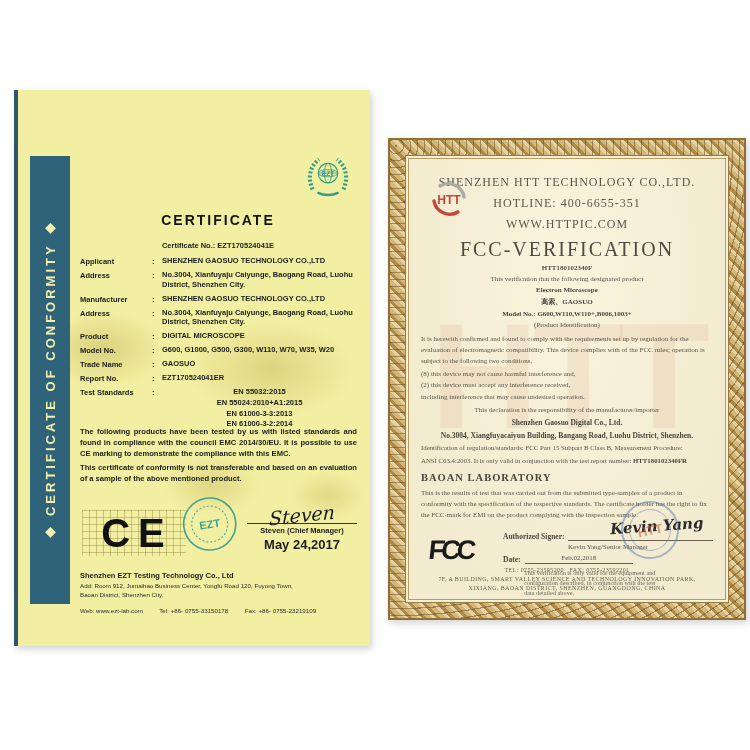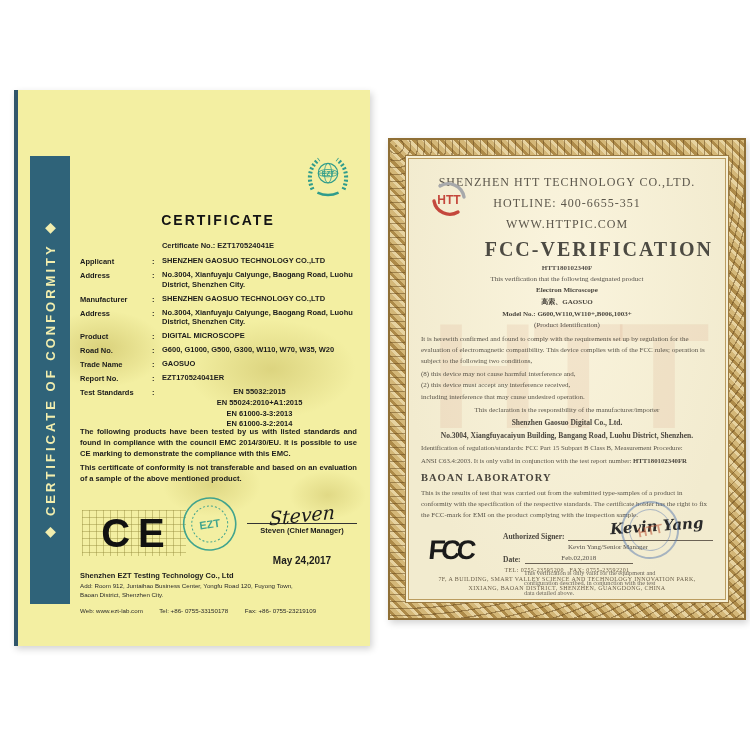--- a/index.html
+++ b/index.html
@@ -49,21 +49,21 @@
       linear-gradient(90deg, rgba(150,140,60,.45) 1px, transparent 1px);
     background-size:7px 7px;
     font-size:40px; font-weight:bold; color:#111; letter-spacing:8px; padding-left:6px;
   }
   .ezt-stamp { position:absolute; left:102px; top:-8px; opacity:.9; transform:rotate(-8deg); }
   .lc-sign { position:absolute; right:0px; top:0px; width:110px; text-align:center; }
   .lc-sign-script { font-family:"DejaVu Serif", serif; font-style:italic; font-size:19px; color:#1a1a1a;
     display:inline-block; transform:rotate(-6deg) skewX(-8deg); }
   .lc-sign-line { border-top:1.5px solid #333; margin-top:-3px; padding-top:2px;
     font-size:7.5px; font-weight:bold; color:#1c1c1c; }
-  .lc-sign-date { font-size:10px; font-weight:bold; color:#1c1c1c; margin-top:20px; }
+  .lc-sign-date { font-size:13px; font-weight:bold; color:#1c1c1c; margin-top:2px; }
   .lc-footer { position:absolute; left:62px; right:13px; top:481px; }
   .lc-footer-company { font-size:7.5px; font-weight:bold; color:#1c1c1c; margin-bottom:2px; }
   .lc-footer-line { font-size:6.2px; color:#2a2a2a; margin-bottom:1.5px; }
   .lc-footer-contact span { font-size:6.2px; color:#2a2a2a; margin-right:12px; }
 
   
   .right-cert {
     position:absolute; left:388px; top:138px; width:358px; height:482px;
     background-color:#c9aa64;
     background-image:
@@ -82,21 +82,21 @@
   .rc-watermark {
     position:absolute; left:0; right:0; top:150px; text-align:center;
     font-size:150px; font-weight:bold; letter-spacing:-6px;
     color:rgba(188,84,52,.09); font-family:"Liberation Sans", sans-serif; pointer-events:none;
   }
   .rc-content { position:absolute; inset:15px; padding:12px 16px; }
   .htt-logo { position:absolute; left:22px; top:22px; width:44px; height:44px; }
   .htt-logo text { font-family:"Liberation Sans", sans-serif; }
   .rc-header { text-align:right; margin-top:8px; }
   .rc-header div { font-size:12px; color:#5a554a; letter-spacing:1px; margin-bottom:6px;text-align:center; }
-  .rc-title { text-align:right; font-size:20px; font-weight:bold; letter-spacing:2px; color:#4c4a42; }
+  .rc-title { text-align:center; font-size:20px; font-weight:normal; letter-spacing:2px; color:#4c4a42; }
   .rc-certno { text-align:center; font-size:7px; font-weight:bold; color:#55504a; margin-top:3px; }
   .rc-line { text-align:center; font-size:7px; color:#55504a; margin-top:3px; }
   .rc-bold { font-weight:bold; color:#4a463e; }
   .rc-body { font-size:7px; color:#5a554a; line-height:1.55; margin-top:5px; text-align:left; }
   .rc-decl { text-align:center; font-size:7px; color:#5a554a; margin-top:3px; }
   .rc-center-bold { text-align:center; font-size:7.5px; font-weight:bold; color:#4a463e; margin-top:4px; }
   .rc-std { font-size:6.8px; color:#5a554a; margin-top:3px; line-height:1.5; }
   .rc-lab-head { font-size:10.5px; font-weight:bold; color:#4a463e; letter-spacing:1px; margin-top:6px; }
   .rc-signarea { display:flex; margin-top:8px; position:relative; }
   .fcc-logo { font-family:"Liberation Sans", sans-serif; font-weight:bold; font-size:27px;
@@ -165,21 +165,21 @@
       <div class="lc-label">Address</div>
       <div class="lc-colon">:</div>
       <div class="lc-value">No.3004, Xianfuyaju Caiyunge, Baogang Road, Luohu District, Shenzhen City.</div>
     </div>
     <div class="lc-row">
       <div class="lc-label">Product</div>
       <div class="lc-colon">:</div>
       <div class="lc-value">DIGITAL MICROSCOPE</div>
     </div>
     <div class="lc-row">
-      <div class="lc-label">Road No.</div>
+      <div class="lc-label">Model No.</div>
       <div class="lc-colon">:</div>
       <div class="lc-value">G600, G1000, G500, G300, W110, W70, W35, W20</div>
     </div>
     <div class="lc-row">
       <div class="lc-label">Trade Name</div>
       <div class="lc-colon">:</div>
       <div class="lc-value">GAOSUO</div>
     </div>
     <div class="lc-row">
       <div class="lc-label">Report No.</div>

